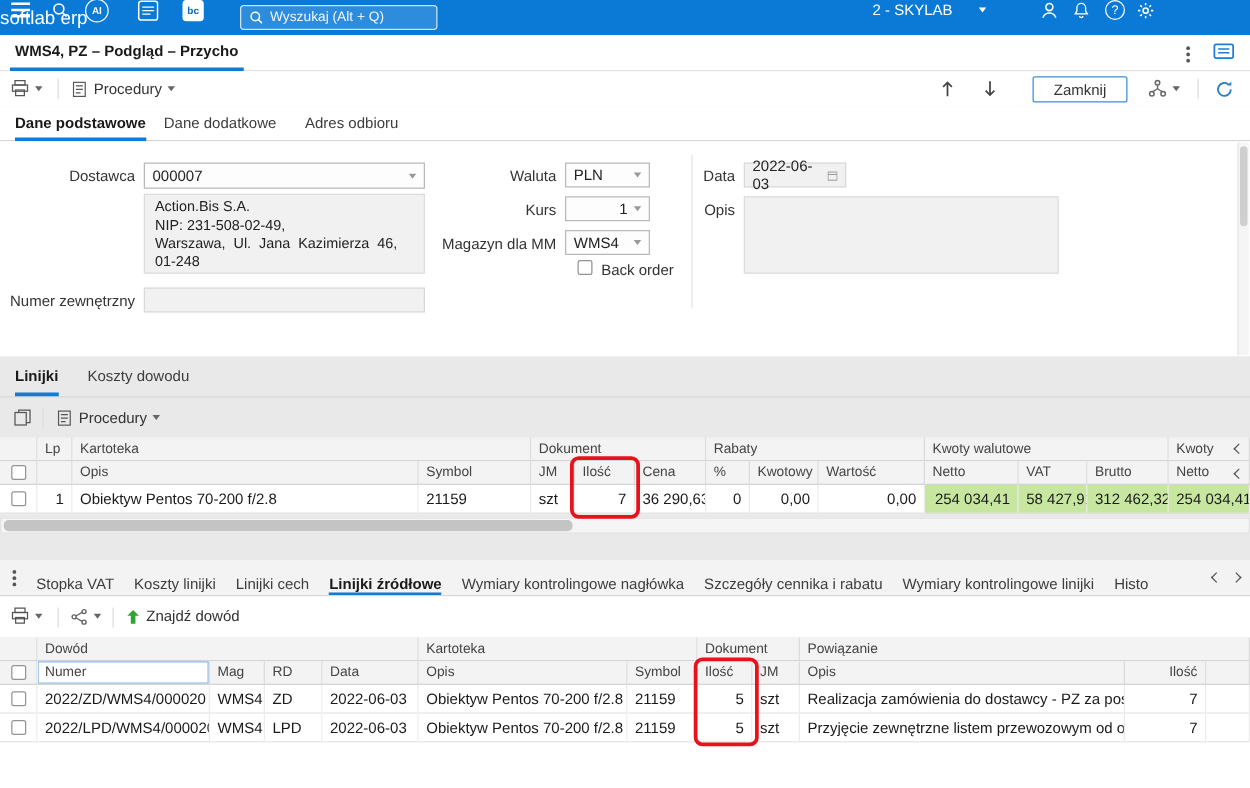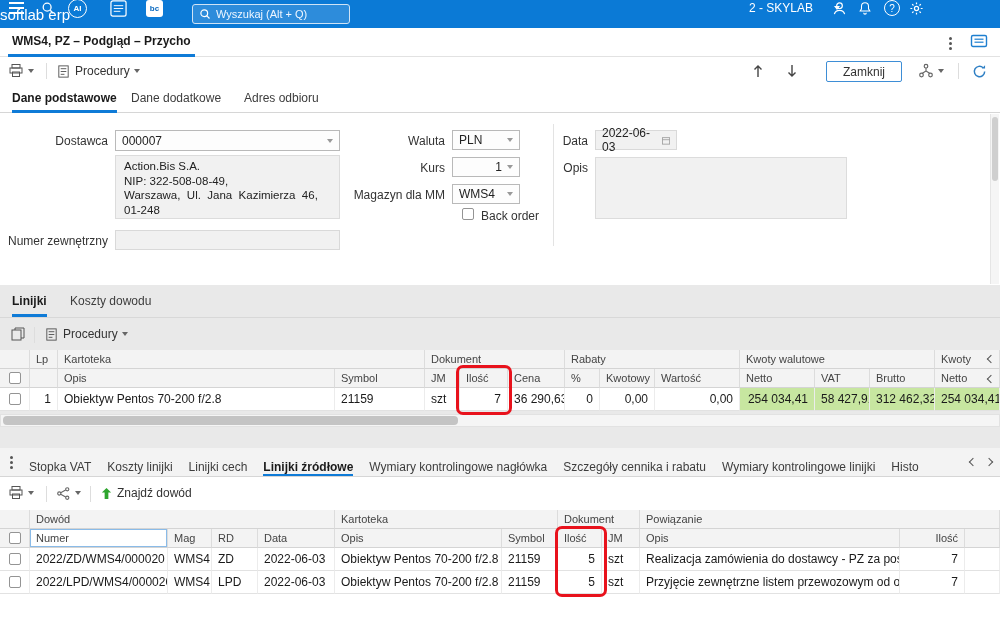--- a/index.html
+++ b/index.html
@@ -103,21 +103,21 @@
             <line x1="10.5" y1="10.5" x2="14" y2="14" stroke="#fff" stroke-width="1.6"></line>
           </svg>
       </span>
       <input placeholder="Wyszukaj (Alt + Q)" style="">
     </div>
 
     <div class="apptitle">
         <span>softlab erp</span>
       </div>
 
-    <div class="ti" style="left:749px;gap:21px">
+    <div class="ti" style="left:698px;gap:21px">
       <span>2 - SKYLAB</span>
       <span class="chv w"></span>
     </div>
     <div class="ti" style="left:832px">
       <svg viewBox="0 0 16 16" width="15" height="15">
           <circle cx="8" cy="5" r="3" fill="none" stroke="#fff" stroke-width="1.3"></circle>
           <path d="M2.5 14c1-3 4-4 5.5-4s4.5 1 5.5 4" fill="none" stroke="#fff" stroke-width="1.3"></path>
         </svg>
     </div>
     <div class="ti" style="left:858px">
@@ -218,21 +218,21 @@
       </div>
   </div>
 
   <div class="form">
     <div class="lbl" style="left:15px;top:21px;width:93px">Dostawca</div>
     <div class="field" style="left:115px;top:17px;width:225px;height:21px">
       <span>000007</span>
         <span class="chv" style="border-top-color:#999"></span>
     </div>
     <div class="memo" style="left:115px;top:42px;width:225px;height:64px">Action.Bis S.A.
-NIP: 322-508-08-49,
+NIP: 231-508-02-49,
 Warszawa,  Ul.  Jana  Kazimierza  46,
 01-248</div>
     <div class="lbl" style="left:5px;top:121px;width:103px">Numer zewnętrzny</div>
     <div class="field gray" style="left:115px;top:117px;width:225px;height:20px">
         <span></span>
       </div>
 
     <div class="lbl" style="left:378px;top:21px;width:67px">Waluta</div>
     <div class="field" style="left:452px;top:17px;width:68px;height:20px">
       <span>PLN</span>

